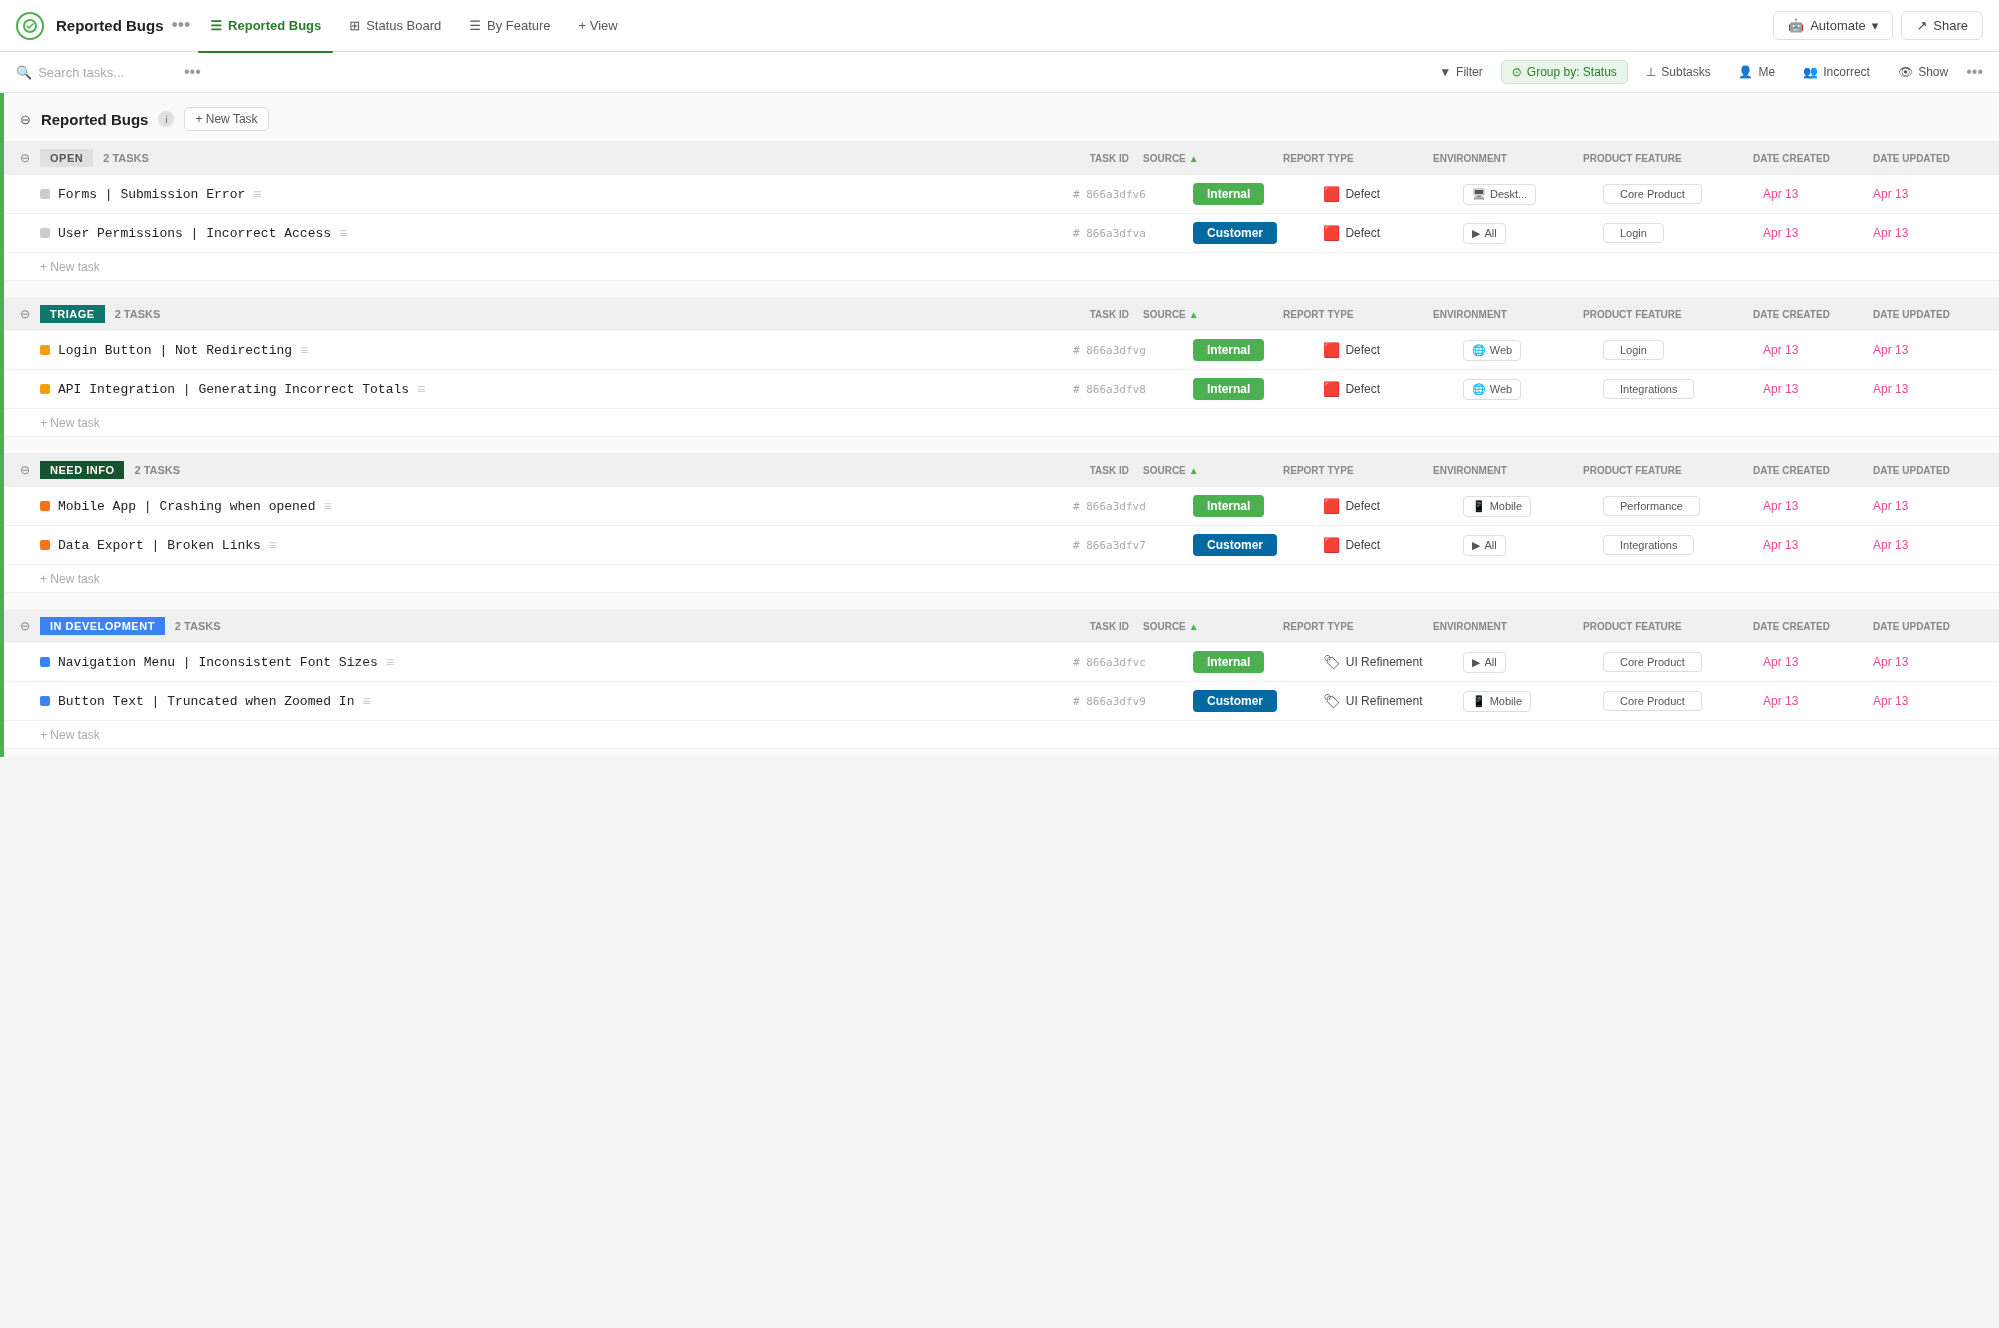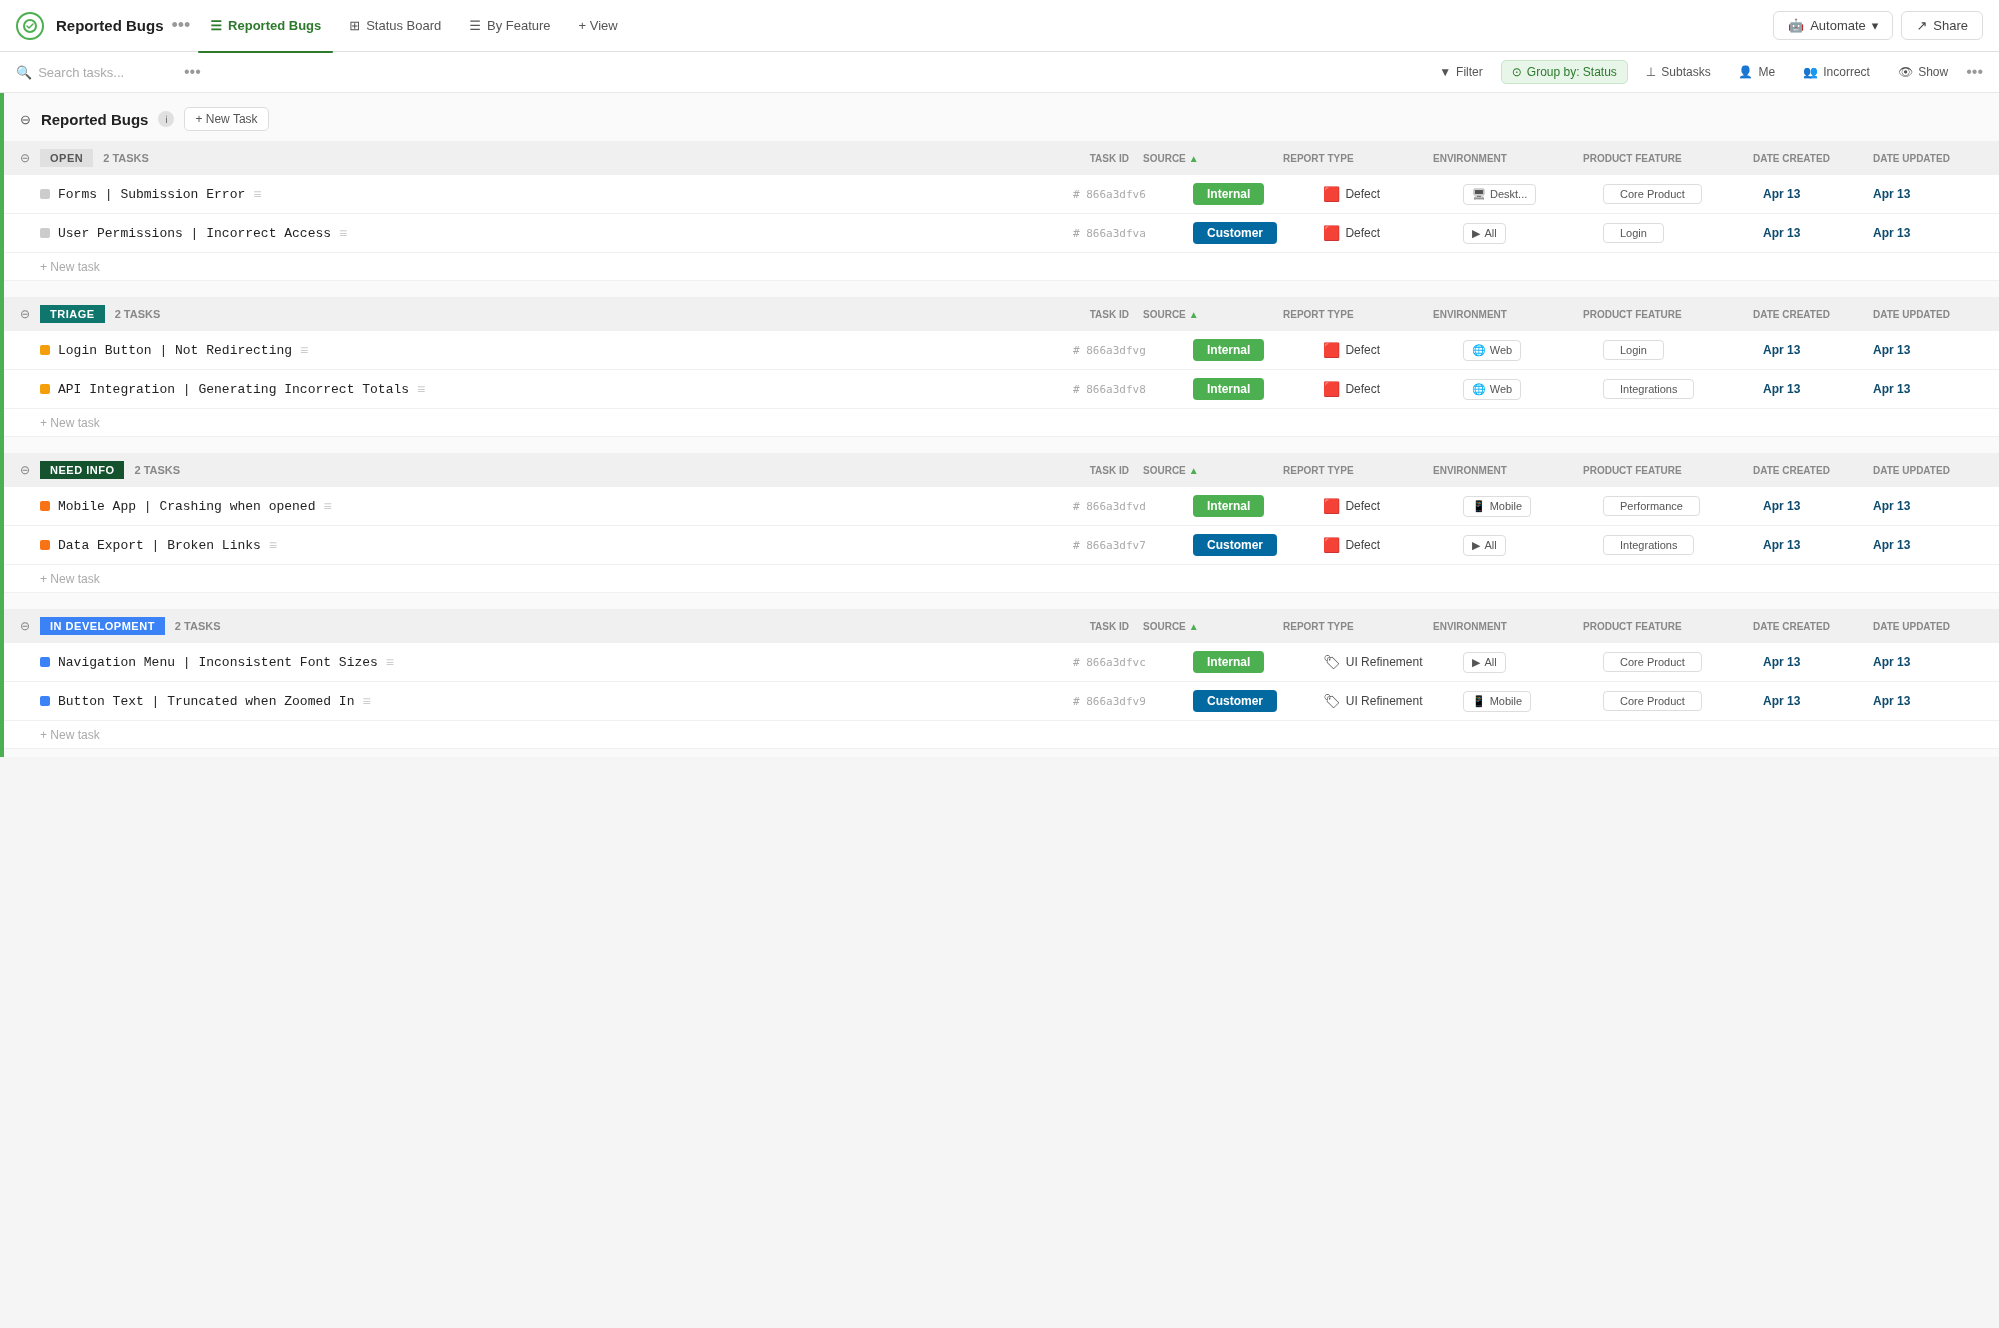--- a/index.html
+++ b/index.html
@@ -132,21 +132,21 @@
       font-size: 11px; color: #555; background: #fff;
     }
     .env-icon { font-size: 11px; }
 
     .feature-badge {
       display: inline-flex; align-items: center;
       border: 1px solid #ddd; border-radius: 4px; padding: 3px 16px;
       font-size: 11px; color: #555; background: #fff;
     }
 
-    .date-cell { font-size: 12px; color: #0c4a6e; font-weight: bold; }
+    .date-cell { font-size: 12px; color: #ec4899; }
 
     .new-task-row {
       padding: 6px 16px 6px 36px; background: #fff; border-bottom: 1px solid #f0f0f0;
     }
     .new-task-link {
       font-size: 12px; color: #aaa; cursor: pointer; display: inline-flex;
       align-items: center; gap: 4px;
     }
 
     

